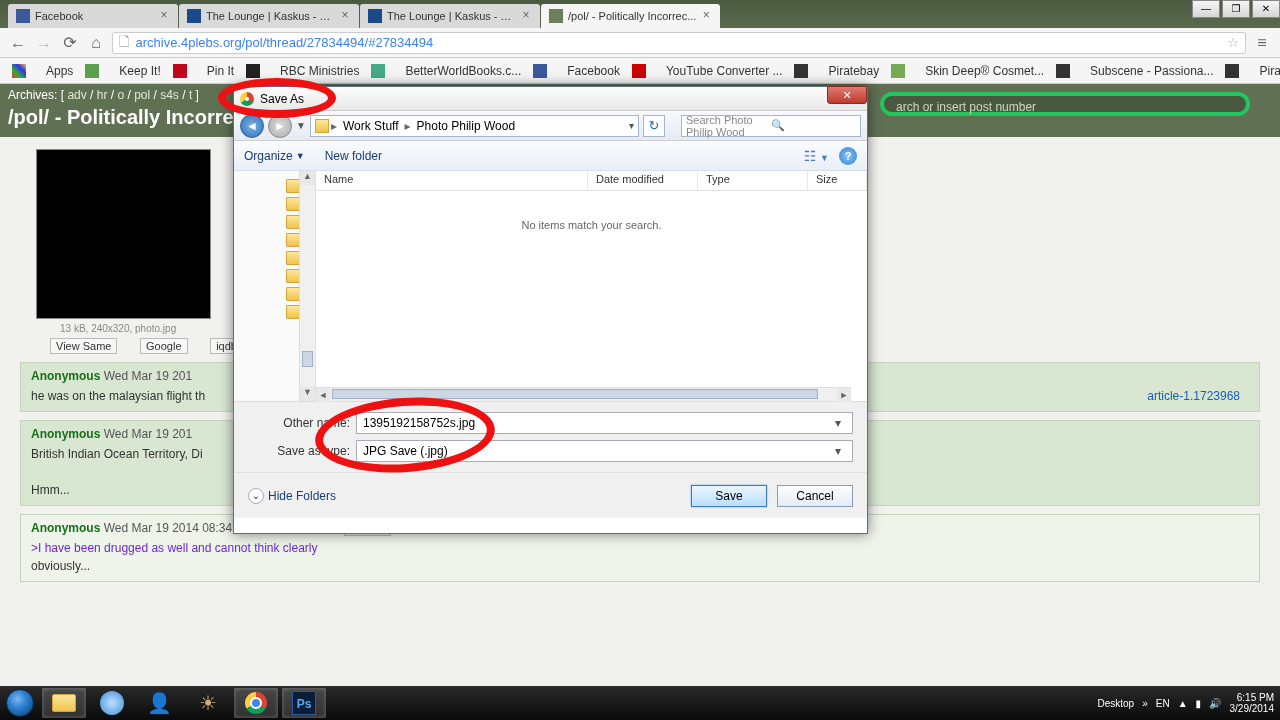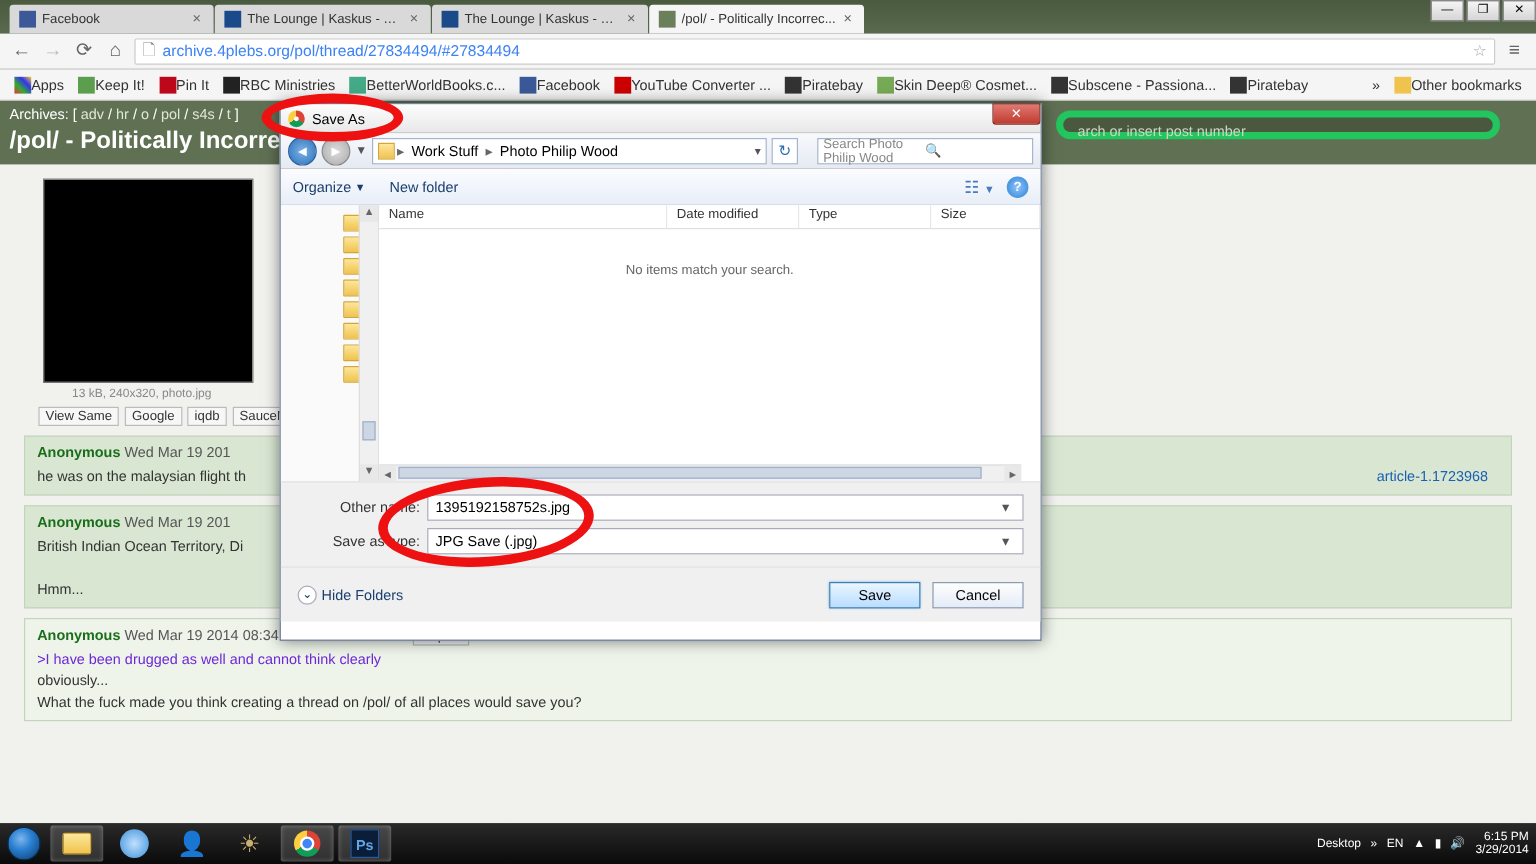--- a/index.html
+++ b/index.html
@@ -18,35 +18,35 @@
 
 
 .addr-bar { height:30px; background:#f5f5f5; border-bottom:1px solid #ccc; display:flex; align-items:center; padding:0 8px; gap:6px; }
 .nav-icon { width:20px; height:20px; color:#666; font-size:16px; text-align:center; line-height:20px; }
 .omnibox { flex:1; height:22px; border:1px solid #ccc; border-radius:2px; padding:0 6px; font-size:13px; display:flex; align-items:center; background:#fff; }
 .omnibox-text { flex:1; color:#3b82f6; }
 .star { color:#aaa; }
 
 
 .bm-bar { height:26px; background:#f5f5f5; border-bottom:1px solid #ccc; display:flex; align-items:center; padding:0 8px; gap:4px; font-size:12px; }
-.bm { display:flex; align-items:flex-start; gap:0; padding:0 4px; color:#333; white-space:nowrap; }
+.bm { display:flex; align-items:flex-start; gap:20px; padding:0 4px; color:#333; white-space:nowrap; }
 
 
 .page { position:absolute; top:84px; left:0; right:0; bottom:34px; background:#f1f1ee; }
 .page-top { background:#5f7053; color:#fff; padding:4px 8px 8px; }
 .crumbs { font-size:12px; }
 .crumbs a { color:#dfe8d5; text-decoration:none; }
 .board-title { font-size:20px; font-weight:700; margin-top:4px; }
-.search-post { position:absolute; top:8px; right:30px; width:370px; height:24px; border-radius:12px; background:#4a5840; border:6px solid #22c55e; color:#cdd7c4; font-size:12px; padding:0 12px; line-height:22px; }
+.search-post { position:absolute; top:8px; right:30px; width:370px; height:24px; border-radius:12px; background:#4a5840; border:4px solid #22c55e; color:#cdd7c4; font-size:12px; padding:0 12px; line-height:22px; }
 
 .thread { padding:12px 20px; font-size:13px; color:#333; }
 .thumb { width:175px; height:170px; background:#000; border:1px solid #888; margin:0 0 4px 16px; }
 .thumb-meta { font-size:10px; color:#888; margin-left:40px; }
 .thumb-links { margin-top:4px; margin-left:12px; }
-.btn-mini { display:inline-block; border:1px solid #bbb; background:#f7f7f7; padding:1px 5px; font-size:11px; margin-right:1px; }
+.btn-mini { display:inline-block; border:1px solid #bbb; background:#f7f7f7; padding:1px 5px; font-size:11px; margin-right:1px;margin-left:18px; }
 
 .post { background:#d8e6d2; border:1px solid #c3d4bc; margin:8px 0; padding:6px 10px; }
 .post-head { font-size:12px; margin-bottom:4px; }
 .poster { color:#1a6e1a; font-weight:700; }
 .post-date { color:#555; }
 .post-body { font-size:12px; color:#333; line-height:1.5; }
 .greentext { color:#6d28d9; }
 .side-text { position:absolute; left:870px; top:150px; width:380px; font-size:12px; color:#fff; line-height:1.5; }
 
 .report-btn { border:1px solid #bbb; background:#f0f0f0; padding:1px 6px; font-size:11px; margin-left:16px; }
@@ -266,21 +266,20 @@
 
     <div class="post" style="background:#eef4ea">
       <div class="post-head">
         <span class="poster">Anonymous</span>
         <span class="post-date">Wed Mar 19 2014 08:34:34 No.27834912</span>
         <span class="report-btn">Report</span>
       </div>
       <div class="post-body">
         <div class="greentext">&gt;I have been drugged as well and cannot think clearly</div>
         <div>obviously...</div>
-        <div>What the fuck made you think creating a thread on /pol/ of all places would save you?</div>
       </div>
     </div>
   </div>
 
 </div>
 
 <div class="dialog">
   <div class="dlg-title">
     <span class="dlg-title-icon ico-chrome" style="width:14px;height:14px"></span>
     <span>Save As</span>
@@ -326,21 +325,21 @@
       <div class="tree-folder"></div>
       <div class="tree-folder"></div>
       <div class="tree-scroll">
         <div class="tree-arrow">▲</div>
         <div class="tree-thumb"></div>
         <div class="tree-arrow" style="position:absolute;bottom:0;left:0;right:0">▼</div>
       </div>
     </div>
     <div class="file-list">
       <div class="fl-head">
-        <div class="fl-col" style="width:240px">Name</div>
+        <div class="fl-col" style="width:272px">Name</div>
         <div class="fl-col" style="width:110px">Date modified</div>
         <div class="fl-col" style="width:110px">Type</div>
         <div class="fl-col" style="flex:1">Size</div>
       </div>
       <div class="fl-empty">No items match your search.</div>
       <div class="fl-hscroll">
         <div class="fl-harrow" style="left:0">◄</div>
         <div class="fl-hthumb" style="left:16px"></div>
         <div class="fl-harrow" style="right:0">►</div>
       </div>

